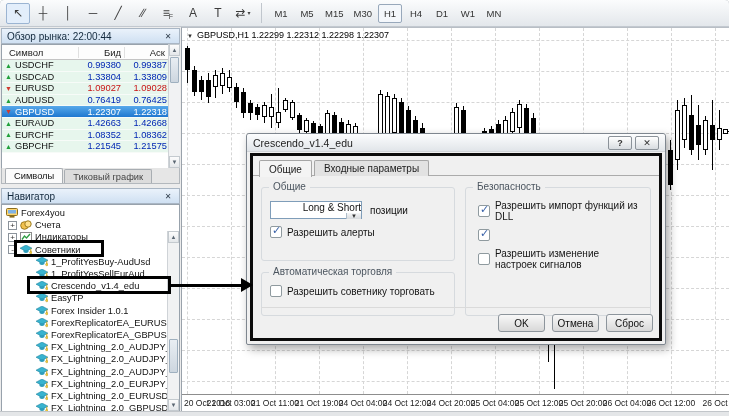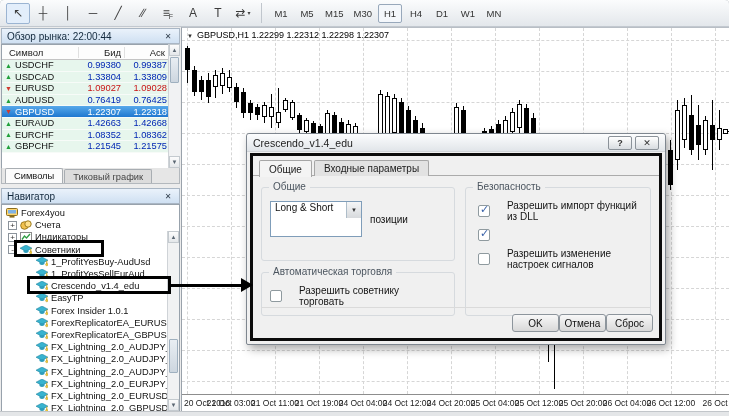--- a/index.html
+++ b/index.html
@@ -92,30 +92,30 @@
   .dlg-tab.active{background:#f4f4f4;height:17px;margin-bottom:-1px;z-index:2;}
   .dbody{position:absolute;left:0;right:0;top:21px;bottom:0;padding:10px 8px 0;}
   .dcols{display:flex;gap:10px;}
   .col-l{width:194px;} .col-r{flex:1;}
   .group{position:relative;border:1px solid #d6dade;border-radius:3px;padding:12px 8px 4px;}
   .gtitle{position:absolute;top:-7px;left:7px;background:#f0f0f0;padding:0 4px;font-size:10px;color:#4b555f;}
   .g-general{height:74px;margin-bottom:11px;}
   .g-auto{height:44px;}
   .g-security{height:129px;padding-left:12px;}
   .selrow{display:flex;align-items:center;gap:8px;margin:1px 0 7px;}
-  .dropdown{width:92px;height:36px;border:1px solid #7f9db9;background:#fff;display:flex;align-items:flex-start;
-            padding-left:4px;font-size:10px;color:#111;}
+  .dropdown{width:92px;height:18px;border:1px solid #7f9db9;background:#fff;display:flex;align-items:flex-end;
+            padding-left:4px;font-size:10px;color:#111;flex-direction:column;}
   .ddbtn{margin-left:auto;width:15px;height:16px;display:flex;align-items:center;justify-content:center;
          background:linear-gradient(#f5f6f7,#d7dadd);border-left:1px solid #aebdc9;font-size:6px;color:#333;}
   .ddbtn::before{content:"▼";}
-  .chk-row{display:flex;align-items:center;gap:17px;margin:0 0 7px;font-size:10px;color:#151515;}
+  .chk-row{display:flex;align-items:center;gap:5px;margin:0 0 7px;font-size:10px;color:#151515;}
   .chk-row.indent{margin-left:17px;}
   .cbox{width:12px;height:12px;flex:0 0 12px;background:#fff;border:1px solid #8f9a9f;border-radius:2px;position:relative;}
   .cbox.checked::after{content:"✓";position:absolute;left:1px;top:-3px;font-size:11px;font-weight:bold;color:#3a62a8;}
-  .dactions{position:absolute;right:6px;bottom:6px;display:flex;}
+  .dactions{position:absolute;right:6px;bottom:6px;display:flex;gap:7px;}
   .dsepline{position:absolute;left:8px;right:8px;bottom:30px;height:1px;background:#dadada;}
   .btn{width:47px;height:18px;display:flex;align-items:center;justify-content:center;font-size:10px;color:#111;
        background:linear-gradient(#f8f8f8,#d8d8d8);border:1px solid #8d959c;border-radius:3px;}
   
   .annbox{position:absolute;border:3px solid #000;z-index:30;}
   .annline{position:absolute;height:3px;background:#000;z-index:30;}
   .annhead{position:absolute;width:0;height:0;border-top:7px solid transparent;border-bottom:7px solid transparent;
            border-left:12px solid #000;z-index:30;}
   .statusstrip{position:absolute;left:0;right:0;bottom:0;height:5px;background:#e4e6e8;border-top:1px solid #c2c6ca;z-index:6;}
 </style>
@@ -577,20 +577,24 @@
             <div class="group g-general">
               <div class="gtitle">Общие</div>
               <div class="selrow">
                 <div class="dropdown">
                   <span>Long &amp; Short</span>
                   <span class="ddbtn"></span>
                 </div>
                 <span>позиции</span>
               </div>
               <div>
+                  <div class="chk-row">
+                    <span class="cbox checked"></span>
+                    <span>Разрешить алерты</span>
+                  </div>
                 </div>
             </div>
             <div class="group g-auto">
               <div class="gtitle">Автоматическая торговля</div>
               <div>
                   <div class="chk-row">
                     <span class="cbox"></span>
                     <span>Разрешить советнику торговать</span>
                   </div>
                 </div>

